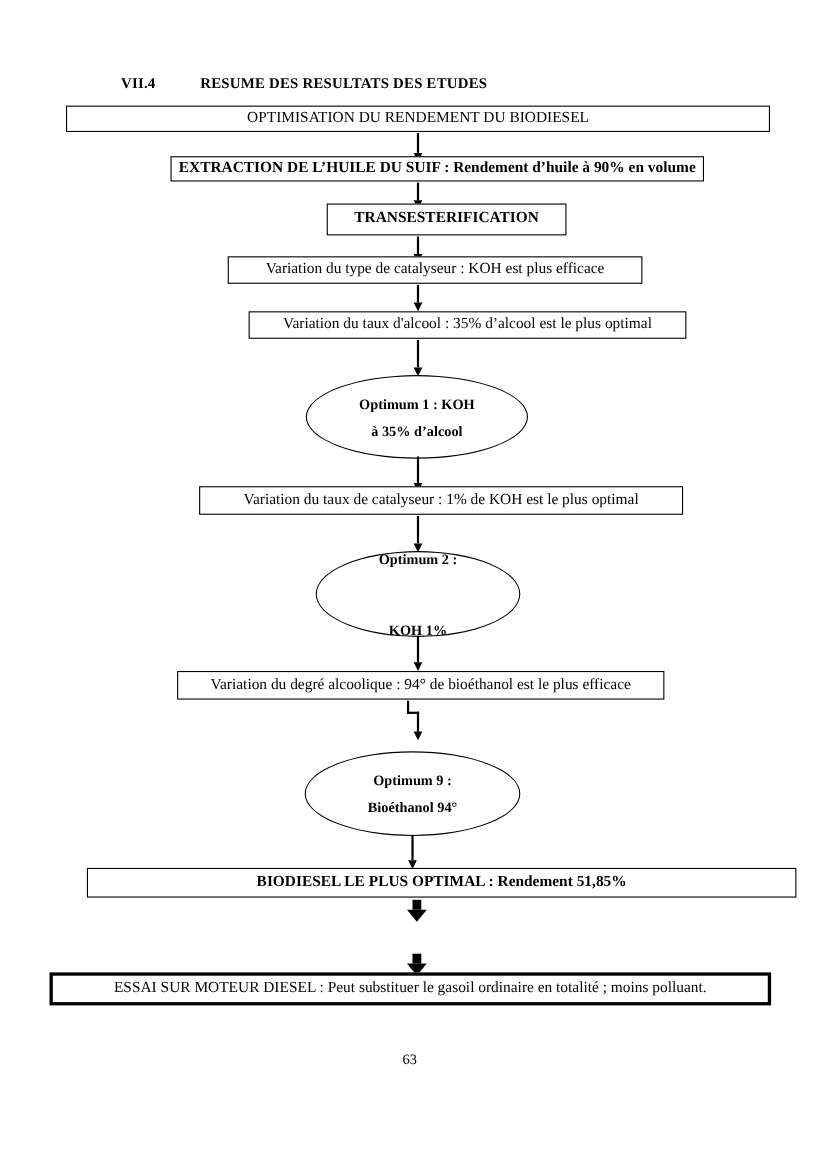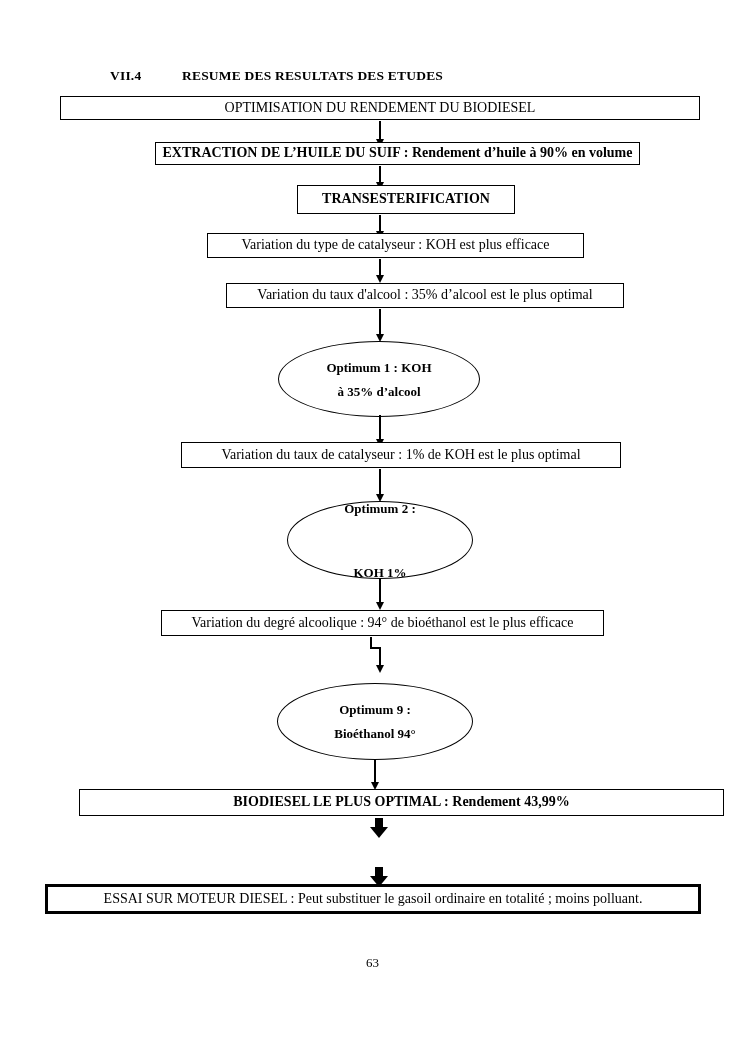--- a/index.html
+++ b/index.html
@@ -224,21 +224,21 @@
     <span class="l1">Optimum 9 :</span>
     <span class="l2">Bioéthanol 94°</span>
   </div>
 
   <div class="arrow" style="left:374px; top:759px; height:32px;">
     <div class="shaft" style="height:23px;"></div>
     <div class="head" style="top:23px;"></div>
   </div>
 
   <div class="box bold" style="left:55px; top:789px; width:645px; height:27px;">
-    <span>BIODIESEL LE PLUS OPTIMAL : Rendement 43,99%</span>
+    <span>BIODIESEL LE PLUS OPTIMAL : Rendement 51,85%</span>
   </div>
 
   <div class="block-arrow" style="left:370px; top:818px; width:18px; height:20px;">
     <div class="shaft"></div>
     <div class="head"></div>
   </div>
 
 
   <div class="block-arrow" style="left:370px; top:867px; width:18px; height:20px;">
     <div class="shaft"></div>

